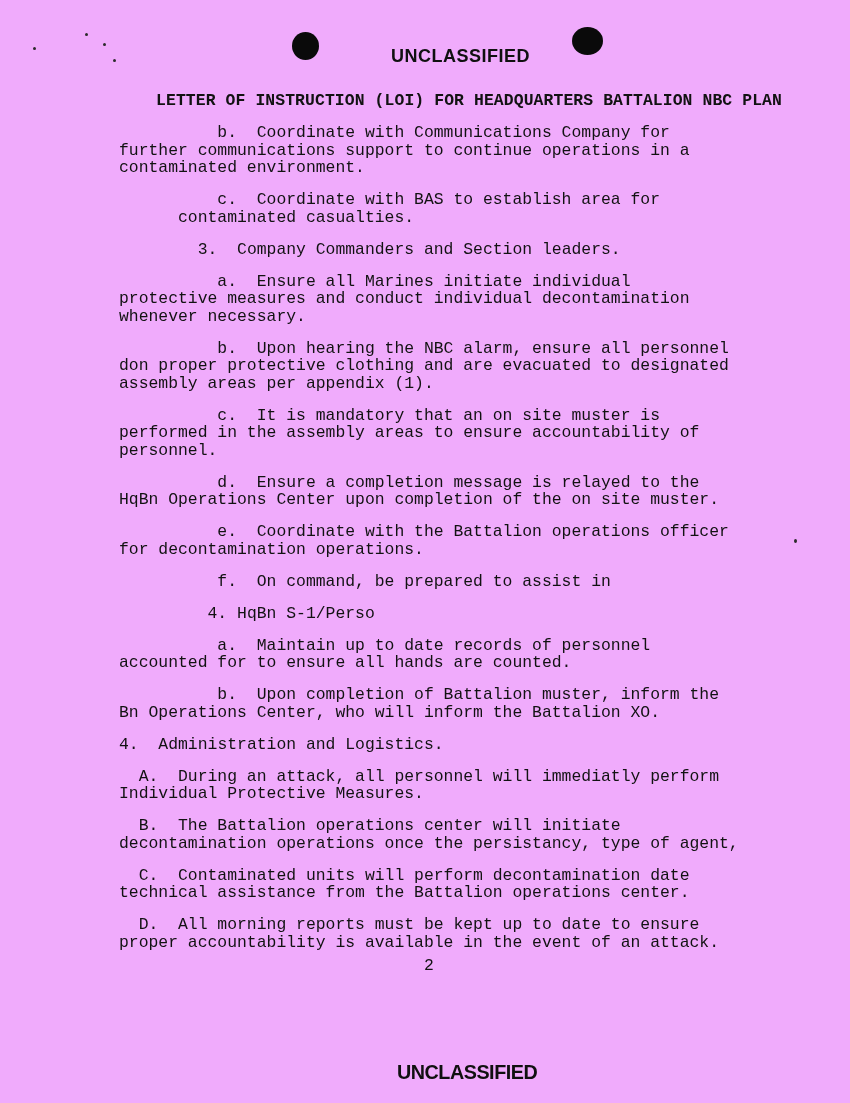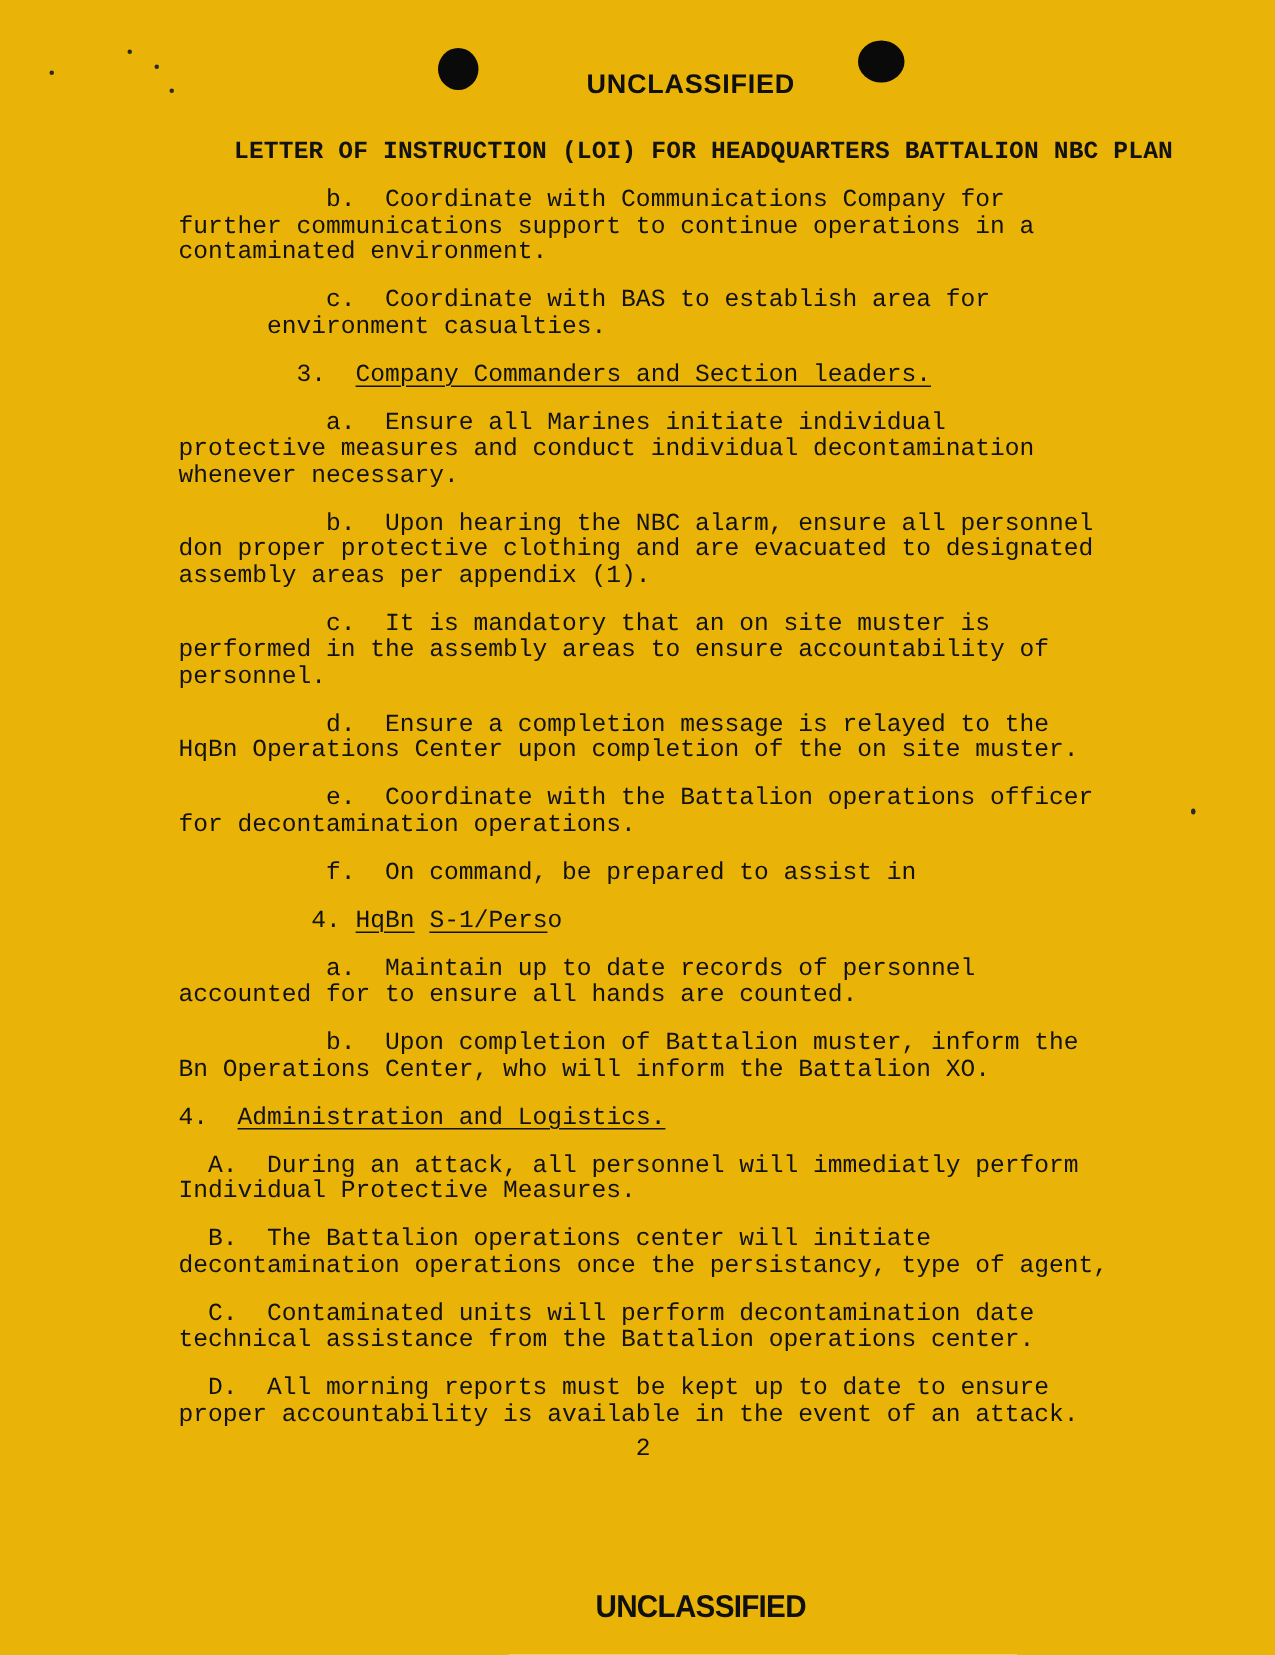--- a/index.html
+++ b/index.html
@@ -4,21 +4,21 @@
 <style>
   html, body { margin: 0; padding: 0; }
   body {
     width: 850px; height: 1103px;
     background: #ffffff;
     position: relative;
     overflow: hidden;
     font-family: "Liberation Mono", "DejaVu Sans Mono", monospace;
     color: #121212;
   }
-  .page { position: absolute; inset: 0; background: #eab308; padding-left: 20px; }
+  .page { position: absolute; inset: 0; background: #f0abfc; padding-left: 20px; }
 
   
   .punch-dot {
     position: absolute; background: #0a0a0a; border-radius: 50%;
   }
   .punch-dot.left  { left: 292px; top: 32px; width: 27px; height: 28px; }
   .punch-dot.right { left: 572px; top: 27px; width: 31px; height: 28px; }
 
   .classification {
     position: absolute;
@@ -31,21 +31,21 @@
 
   
   .doc-body {
     position: absolute; left: 119px; top: 92px; width: 700px;
     font-size: 16.4px; line-height: 17.5px;
   }
   .block { margin-bottom: 14.5px; }
   .block-title { font-weight: bold; letter-spacing: 0.1px; text-align: center; }
   .block-pagenum { margin-top: -9px; }
   .line { white-space: pre; height: 17.5px; }
-  .u { text-decoration: underline; text-underline-offset: 3px; text-decoration-thickness: 1.4px; }
+  .u { text-underline-offset: 3px; text-decoration-thickness: 1.4px; }
 
   
   .speck { position: absolute; background: #2a2a2a; border-radius: 50%; }
 </style>
 </head>
 <body>
 
 <div class="page">
 
   <div class="punch-dot left"></div>
@@ -56,21 +56,21 @@
       <div class="block block-title">
         <div class="line"><span>LETTER OF INSTRUCTION (LOI) FOR HEADQUARTERS BATTALION NBC PLAN</span></div>
       </div>
       <div class="block block-para">
         <div class="line"><span>          b.  Coordinate with Communications Company for</span></div>
         <div class="line"><span>further communications support to continue operations in a</span></div>
         <div class="line"><span>contaminated environment.</span></div>
       </div>
       <div class="block block-para">
         <div class="line"><span>          c.  Coordinate with BAS to establish area for</span></div>
-        <div class="line"><span>      environment casualties.</span></div>
+        <div class="line"><span>      contaminated casualties.</span></div>
       </div>
       <div class="block block-heading">
         <div class="line"><span>        3.  </span><span class="u">Company Commanders and Section leaders.</span></div>
       </div>
       <div class="block block-para">
         <div class="line"><span>          a.  Ensure all Marines initiate individual</span></div>
         <div class="line"><span>protective measures and conduct individual decontamination</span></div>
         <div class="line"><span>whenever necessary.</span></div>
       </div>
       <div class="block block-para">

